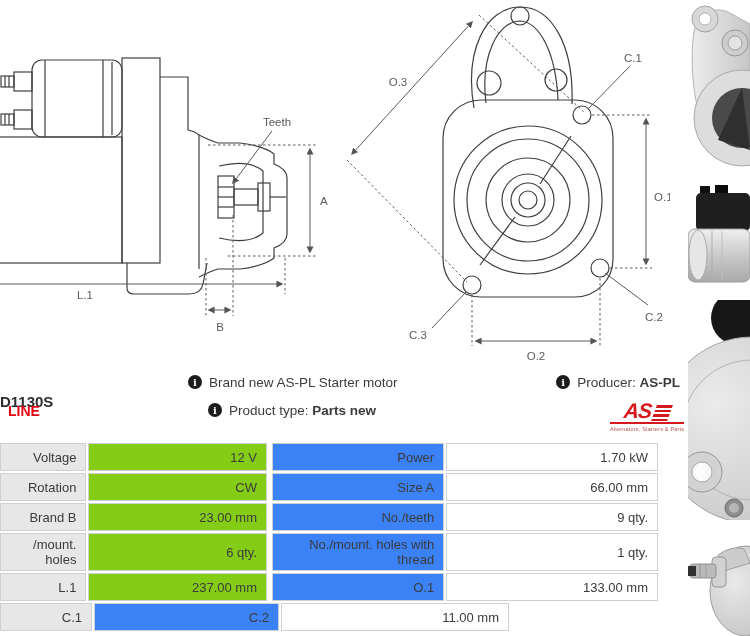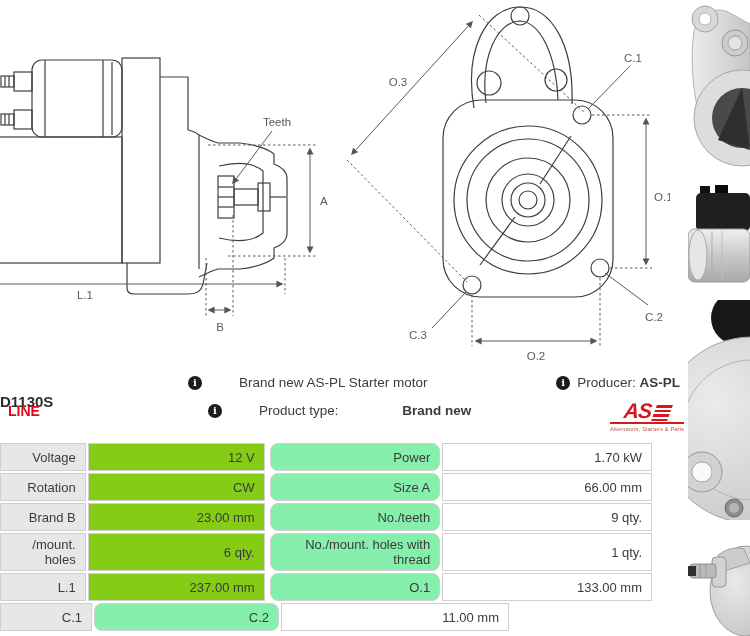--- a/index.html
+++ b/index.html
@@ -9,24 +9,24 @@
 
   
   .diagram{position:absolute;top:0;}
   #side-view{left:0;}
   #front-view{left:338px;}
   .dimtext{fill:#5a5a5a;font-size:11.5px;}
 
   
   .hdr-code{position:absolute;left:0;top:376px;font-size:15px;font-weight:700;color:#2e2e2e;margin-top:17px;}
   .hdr-line{position:absolute;left:8px;top:403px;font-size:14px;font-weight:700;color:#e30613;}
-  .inforow{position:absolute;left:188px;display:flex;align-items:center;font-size:13.5px;color:#3c3c3c;gap:30px;}
+  .inforow{position:absolute;left:188px;display:flex;font-size:13.5px;color:#3c3c3c;}
   #inforow1{top:375px;}
   #inforow2{top:403px;padding-left:20px;}
-  .producer{position:absolute;top:375px;left:556px;width:124px;display:flex;align-items:center;
+  .producer{position:absolute;top:375px;left:556px;width:124px;display:flex;align-items:flex-start;
             justify-content:flex-end;font-size:13.5px;color:#3c3c3c;}
   .b{font-weight:700;}
   .iico{display:inline-flex;width:14px;height:14px;border-radius:50%;background:#1c1c1c;color:#fff;
         align-items:center;justify-content:center;margin-right:7px;flex:0 0 auto;
         font-size:10px;font-weight:700;font-family:"DejaVu Serif",serif;}
   .iico::before{content:"i";}
   .gap{white-space:pre;}
 
   
   .as-logo{position:absolute;left:610px;top:397px;width:74px;text-align:center;}
@@ -38,22 +38,22 @@
   .as-stripes i{display:block;width:16px;height:2.5px;background:#d6171c;}
   .as-tagline{margin-top:2px;font-size:5.5px;letter-spacing:.2px;color:#b3524b;white-space:nowrap;}
 
   
   .spec-table{position:absolute;left:0;top:443px;width:668px;font-size:13px;}
   .spec-row{display:flex;margin-bottom:2px;align-items:stretch;}
   .cell{box-sizing:border-box;border:1px solid #cfcfcf;display:flex;align-items:center;
         justify-content:flex-end;text-align:right;padding:3px 9px;min-height:28px;margin-right:2px;}
   .cl1{width:92px;background:#e7e7e7;}
   .cv1{width:192px;background:#84cc16;margin-right:5px;}
-  .cl2{width:185px;background:#86efac;border-radius:8px;}
-  .cv2{width:228px;background:#fff;margin-right:16px;}
+  .cl2{width:185px;background:#3b82f6;}
+  .cv2{width:228px;background:#fff;margin-right:10px;}
 
   
   .photo{position:absolute;left:688px;width:62px;overflow:hidden;}
   #photo1{top:0;height:180px;}
   #photo2{top:185px;height:105px;}
   #photo3{top:300px;height:220px;}
   #photo4{top:525px;height:111px;}
 </style>
 </head>
 <body>
@@ -172,21 +172,21 @@
   <div class="hdr-line">LINE</div>
 
   <div class="inforow" id="inforow1">
     <span class="iico"></span>
     <span>Brand new AS-PL Starter motor</span>
   </div>
   <div class="inforow" id="inforow2">
     <span class="iico"></span>
     <span>Product type:</span>
       <span class="gap"> </span>
-    <span class="b">Brand new</span>
+    <span class="b">Parts new</span>
   </div>
 
   <div class="producer">
     <span class="iico"></span>
     <span>Producer:</span>
       <span class="gap"> </span>
     <span class="b">AS-PL</span>
   </div>
 
   <div class="as-logo">

